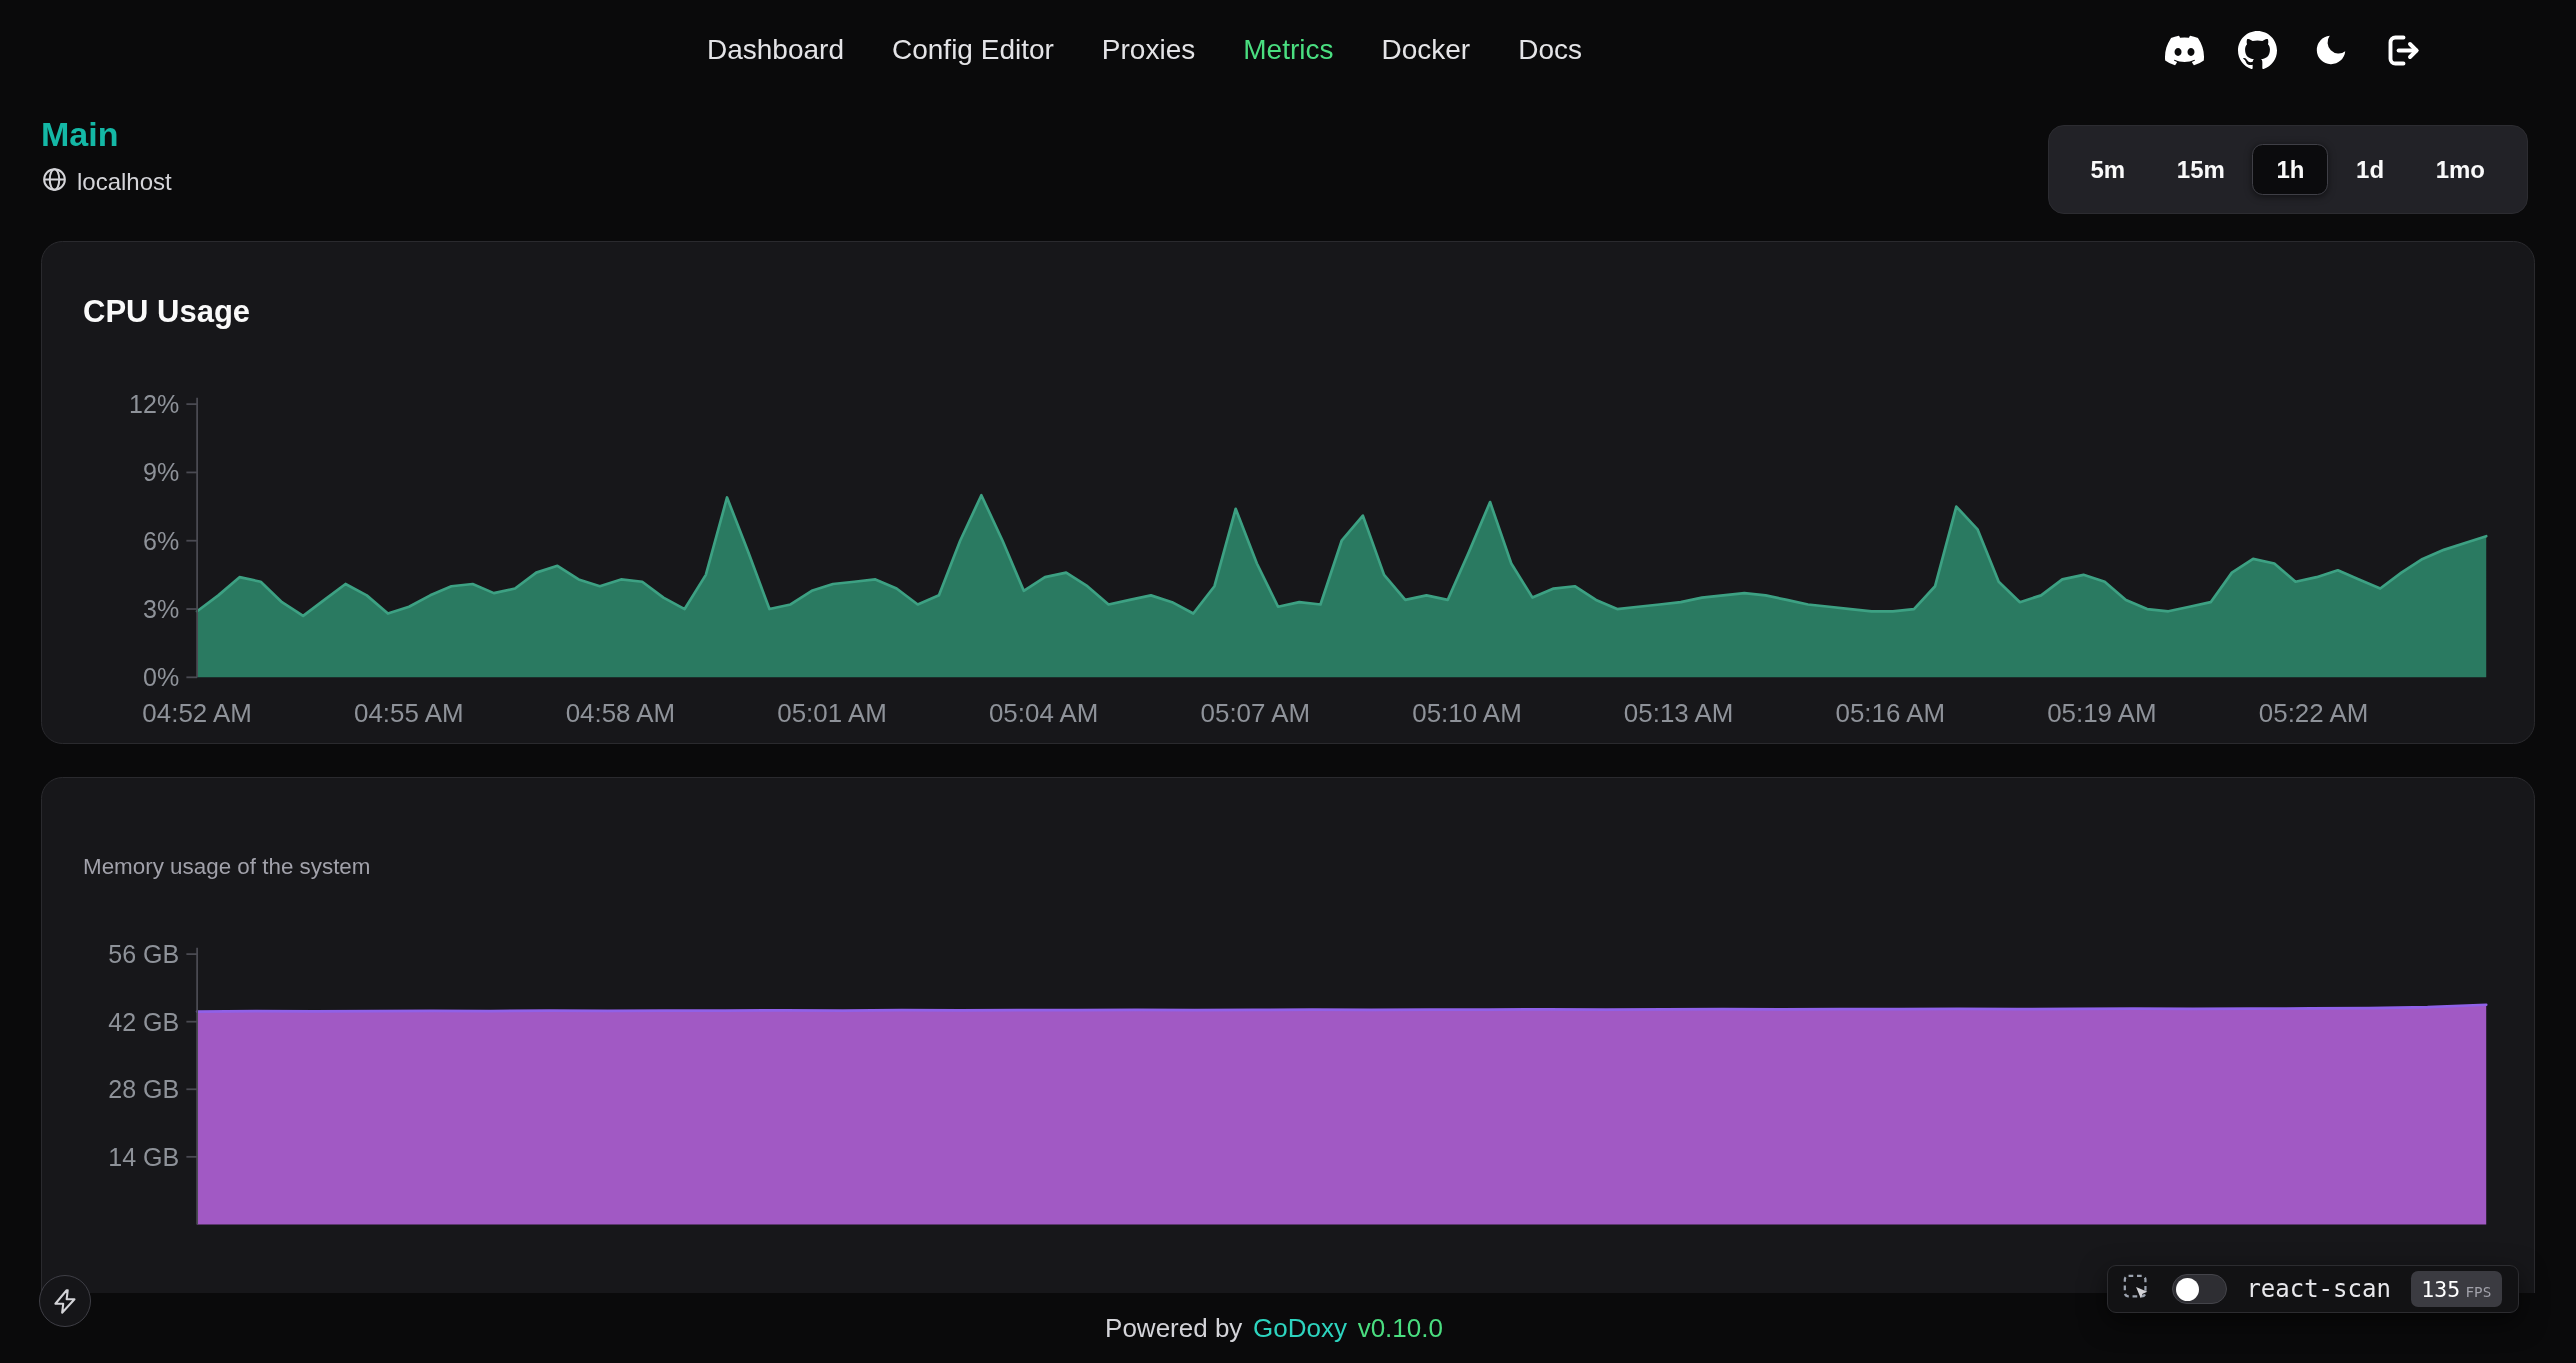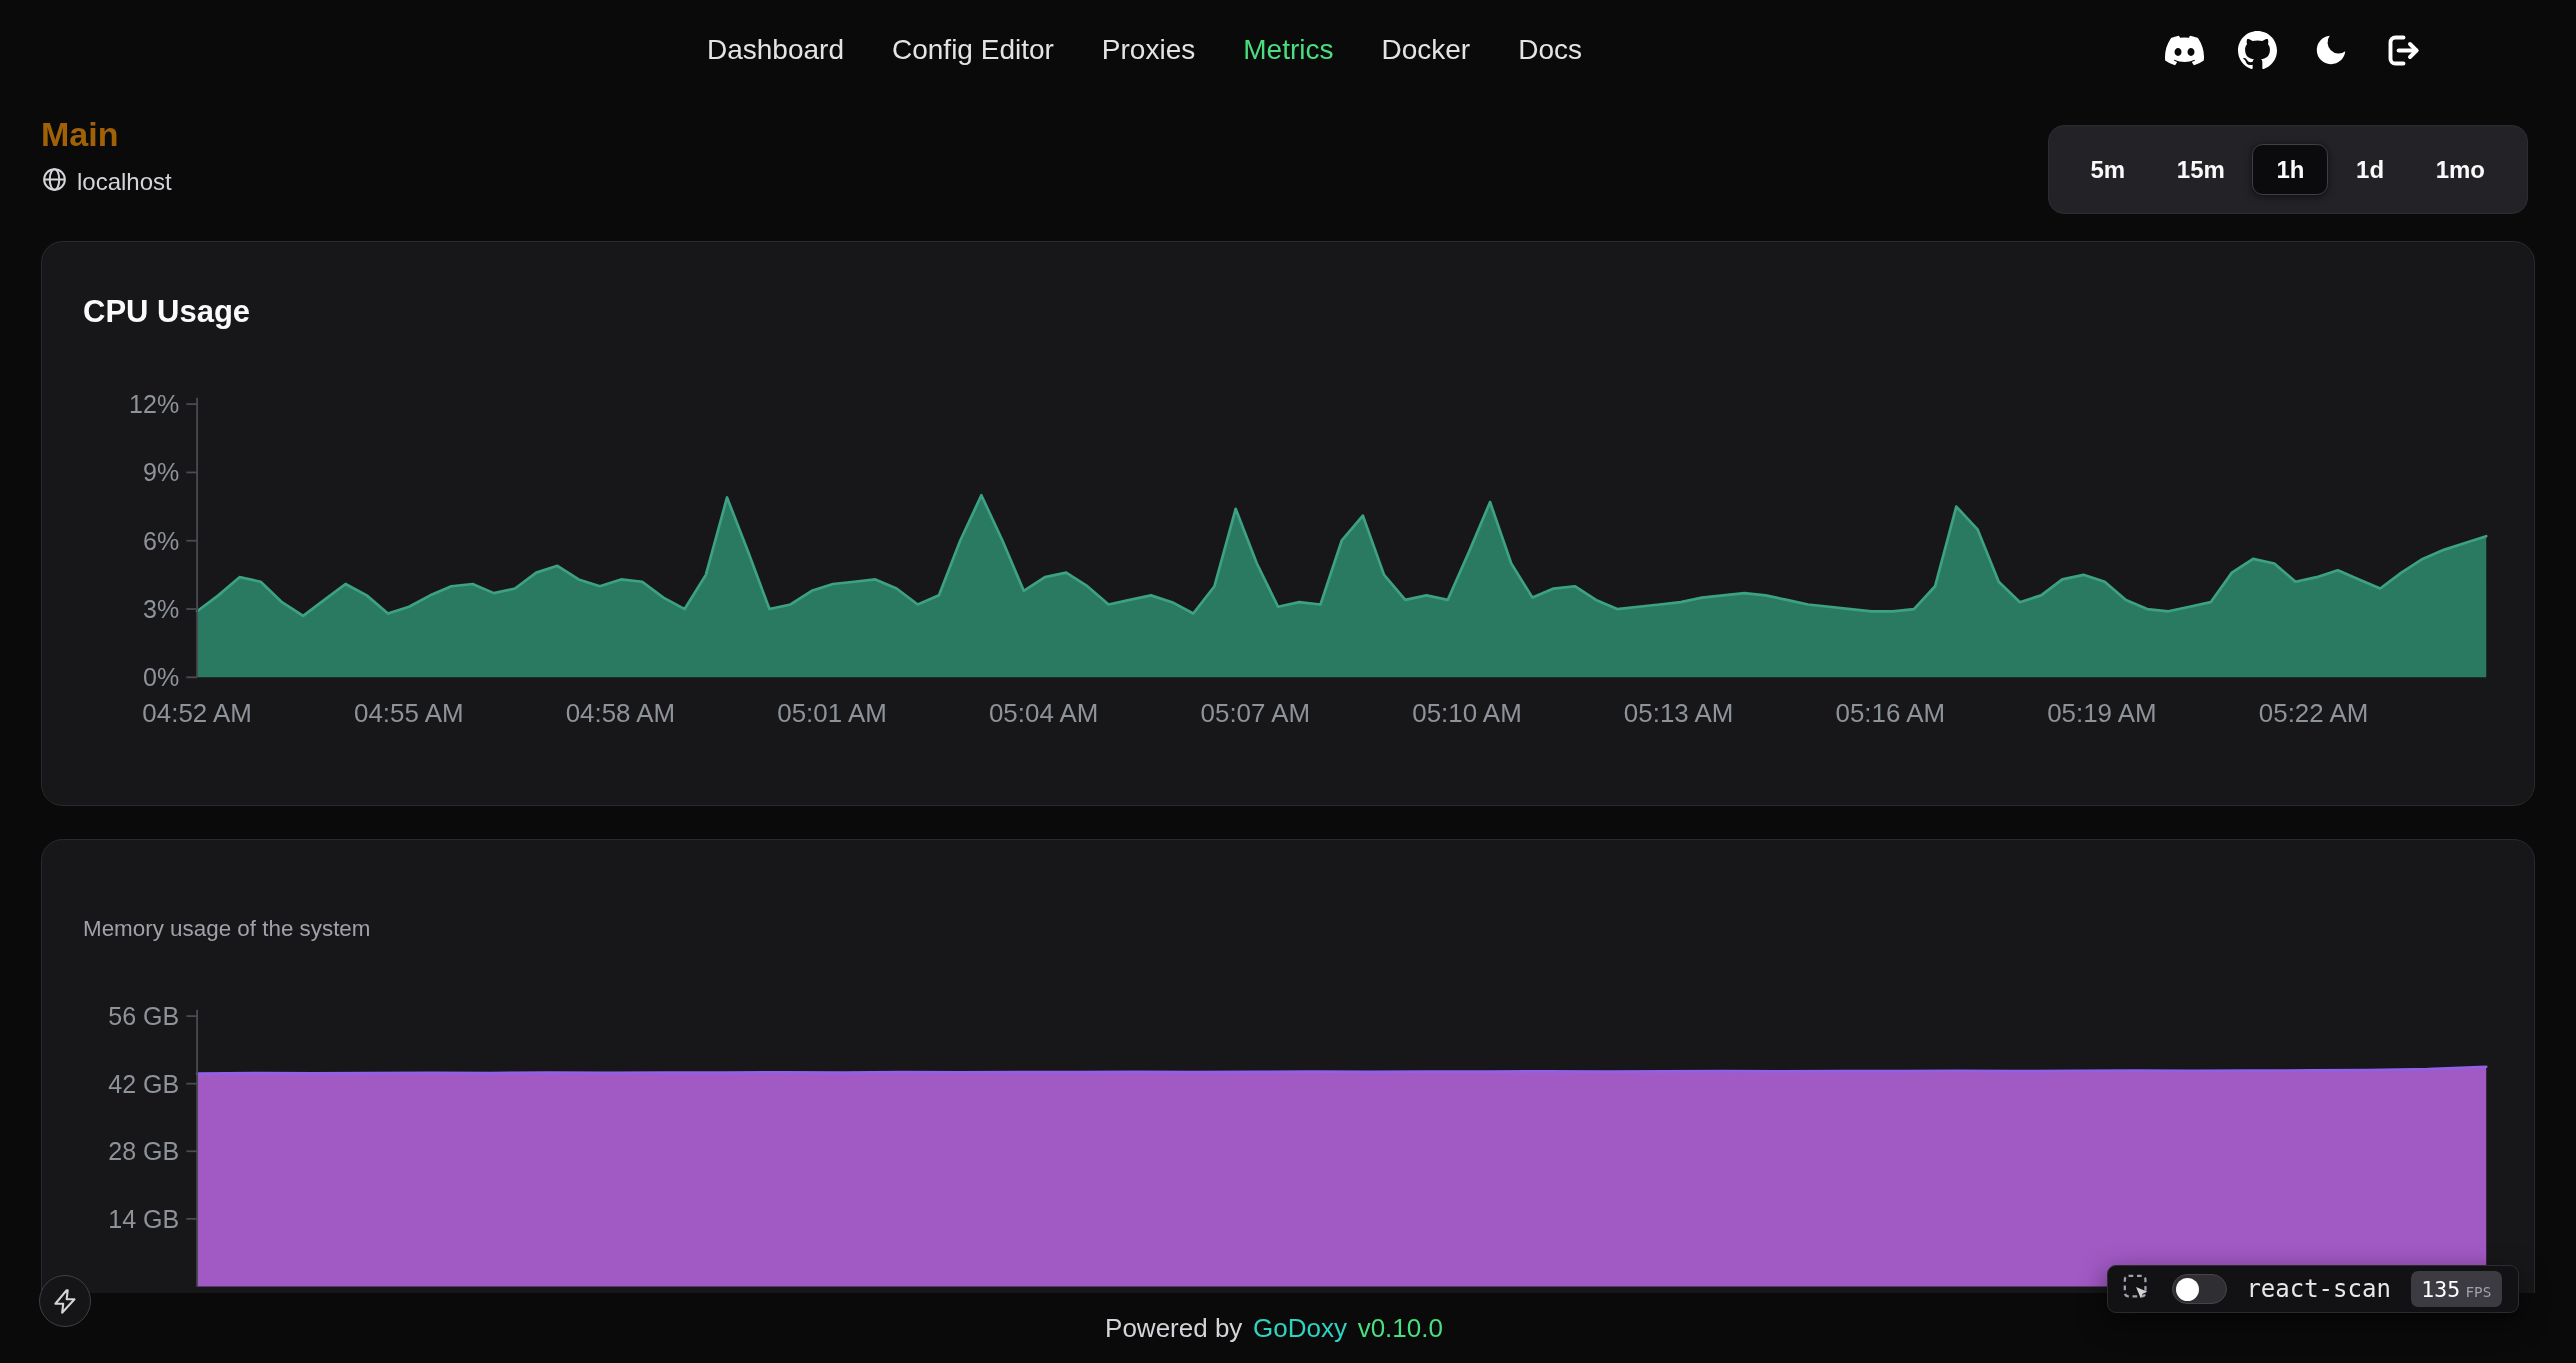--- a/index.html
+++ b/index.html
@@ -10,31 +10,31 @@
   .header { position:relative; height:100px; }
   .nav { position:absolute; left:707px; top:0; height:100px; display:flex; align-items:center; gap:48px; }
   .nav a { font-size:28px; font-weight:500; color:#e4e4e7; text-decoration:none; cursor:pointer; }
   .nav a.active { color:#4ade80; }
   .header-icons { position:absolute; right:152px; top:0; height:100px; display:flex; align-items:center; gap:32px; }
   .icon-btn { width:41px; height:41px; display:flex; align-items:center; justify-content:center; cursor:pointer; background:none; border:none; }
   .icon-btn svg { display:block; }
 
   
   .page-head { display:flex; justify-content:space-between; align-items:flex-start; margin:16px 48px 0 41px; }
-  .page-title { font-size:34px; font-weight:600; color:#a16207; line-height:1.1; }
+  .page-title { font-size:34px; font-weight:600; color:#14b8a6; line-height:1.1; }
   .host-row { display:flex; align-items:center; gap:9px; margin-top:12.5px; color:#d4d4d8; font-size:24px; }
   .segmented { display:flex; align-items:center; gap:3.6px; background:#222227; border:0.9px solid #2c2c31;
                border-radius:16px; padding:18px; margin-top:9px; }
   .segmented button { font-family:"Liberation Sans", sans-serif; font-size:24px; font-weight:600; color:#fafafa;
                background:transparent; border:0.9px solid transparent; border-radius:10.7px; padding:10.7px 23px; cursor:pointer; }
   .segmented button.active { background:#0b0b0d; border-color:#3f3f46; box-shadow:0 1.8px 7.2px rgba(0,0,0,.5); }
 
   
   .card { margin:0 41px; background:#17171a; border:0.9px solid #2a2a2e; border-radius:21.5px; padding:54px 41px 36px 41px; }
-  .card.cpu { margin-top:27px; height:565px; }
+  .card.cpu { margin-top:27px; height:503px; }
   .card.mem { margin-top:33px; height:680px; }
   .card h2 { font-size:31px; font-weight:600; color:#fafafa; line-height:1; }
   .card .subtitle { margin-top:21.5px; font-size:22.4px; color:#a1a1aa; line-height:1.2; }
   .chart { display:block; margin-left:-29px; }
   .chart.cpu-chart { margin-top:44px; width:2451px; height:369px; }
   .chart.mem-chart { margin-top:40px; width:2451px; height:358px; }
 
   
   .footer { position:fixed; left:0; bottom:0; width:2548px; height:70px; background:#0a0a0b; z-index:5;
             display:flex; align-items:center; justify-content:center; font-size:26px; gap:10.7px; }

